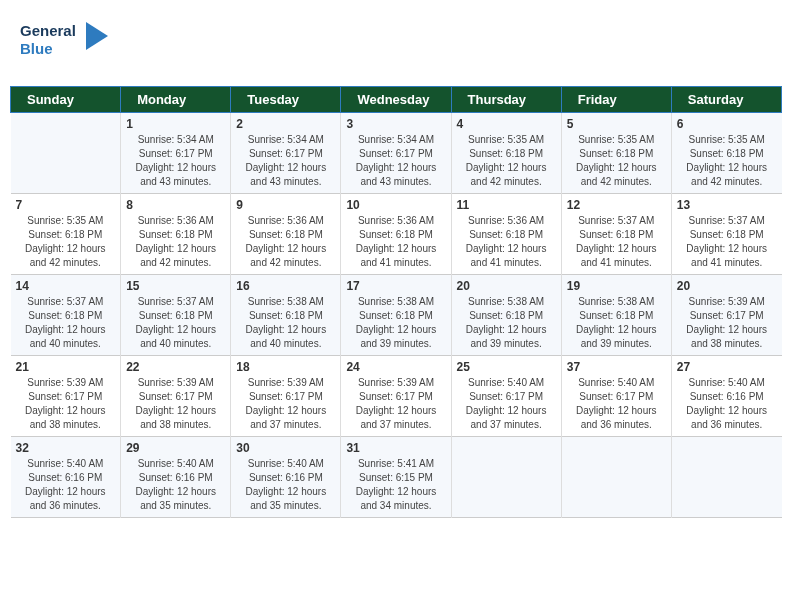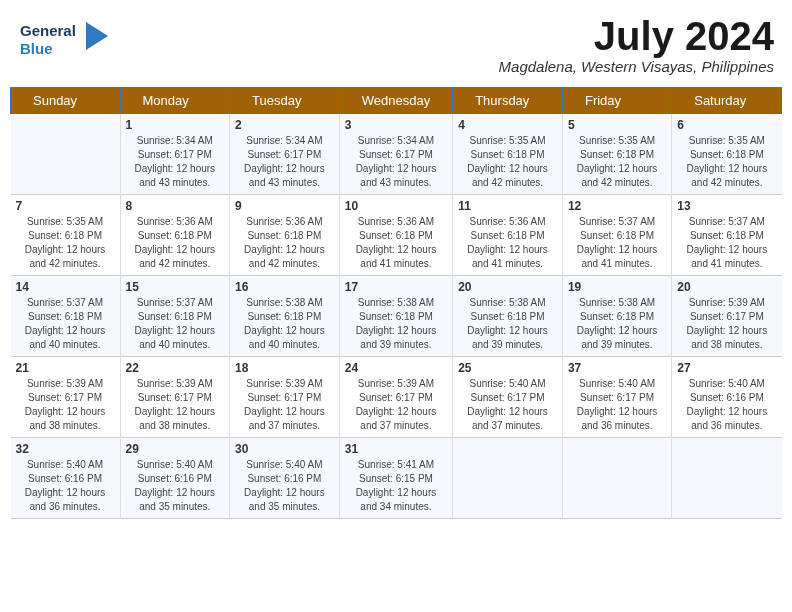--- a/index.html
+++ b/index.html
@@ -6,22 +6,22 @@
     body {
       font-family: Arial, sans-serif;
       background: #fff;
       width: 792px;
       min-height: 612px;
       padding: 10px;
     }
     .header {
       display: flex;
       justify-content: space-between;
-      align-items: flex-start;
-      margin-bottom: 8px;
+      align-items: center;
+      margin-bottom: 20px;
       padding: 4px 8px;
     }
     .title-block {
       text-align: right;
     }
     .month-title {
       font-size: 40px;
       font-weight: bold;
       color: #1a1a1a;
       line-height: 1.1;
@@ -30,26 +30,26 @@
       font-size: 15px;
       color: #333;
       font-style: italic;
     }
     table {
       width: 100%;
       border-collapse: collapse;
       font-size: 11px;
     }
     thead tr th {
-      background-color: #a16207;
+      background-color: #14532d;
       color: #fff;
       text-align: left;
-      padding: 5px 22px;
+      padding: 5px 16px;
       font-size: 13px;
-      font-weight: normal;
+      font-weight: bold;
       border: 1px solid #2e7bbf;
     }
     tbody tr {
       border-bottom: 1px solid #ccc;
     }
     tbody tr:nth-child(odd) {
       background-color: #f5f8fc;
     }
     tbody tr:nth-child(even) {
       background-color: #fff;
@@ -88,24 +88,20 @@
     <div style="position:relative; display:inline-block;">
       <svg width="90" height="44" viewBox="0 0 90 44">
 
         <text x="2" y="22" font-family="Arial" font-weight="bold" font-size="15" fill="#1a3a5c">General</text>
 
         <polygon points="68,8 90,22 68,36" fill="#2e7bbf"></polygon>
 
         <text x="2" y="40" font-family="Arial" font-weight="bold" font-size="15" fill="#2e7bbf">Blue</text>
       </svg>
     </div>
-  </div>
-  <div class="title-block">
-    <div class="month-title">July 2024</div>
-    <div class="location">Magdalena, Western Visayas, Philippines</div>
   </div>
 </div>
 
 <table>
   <thead>
     <tr id="header-row">
         <th>Sunday</th>
         <th>Monday</th>
         <th>Tuesday</th>
         <th>Wednesday</th>

